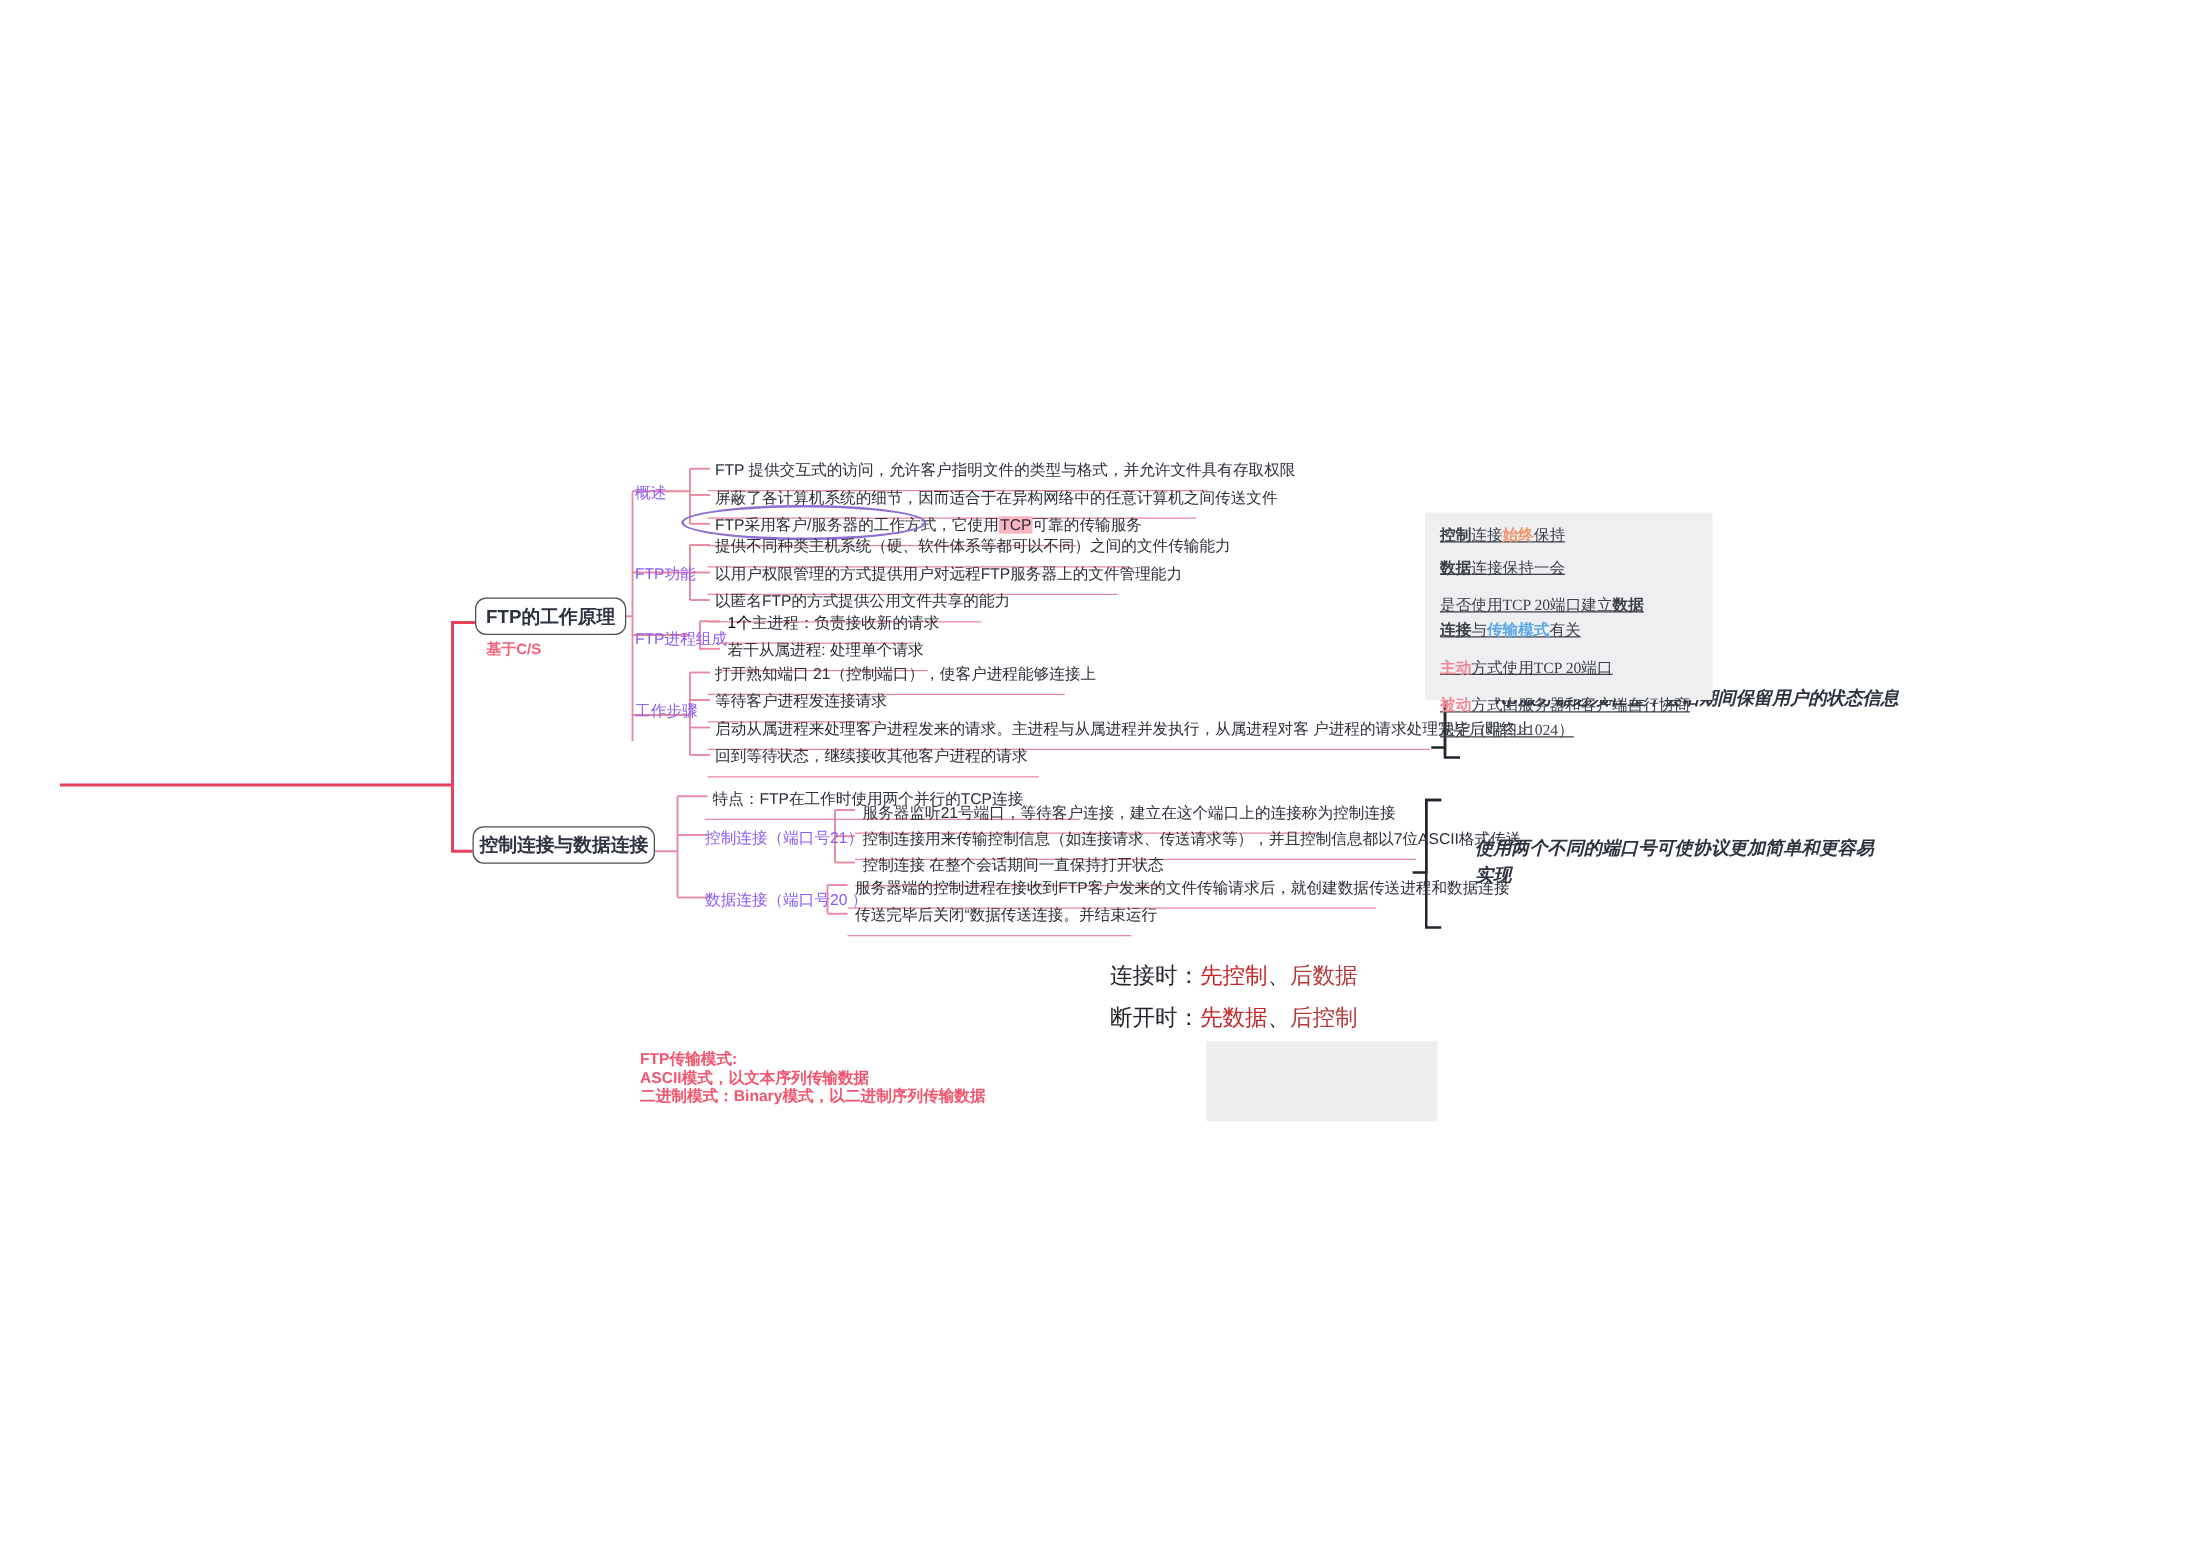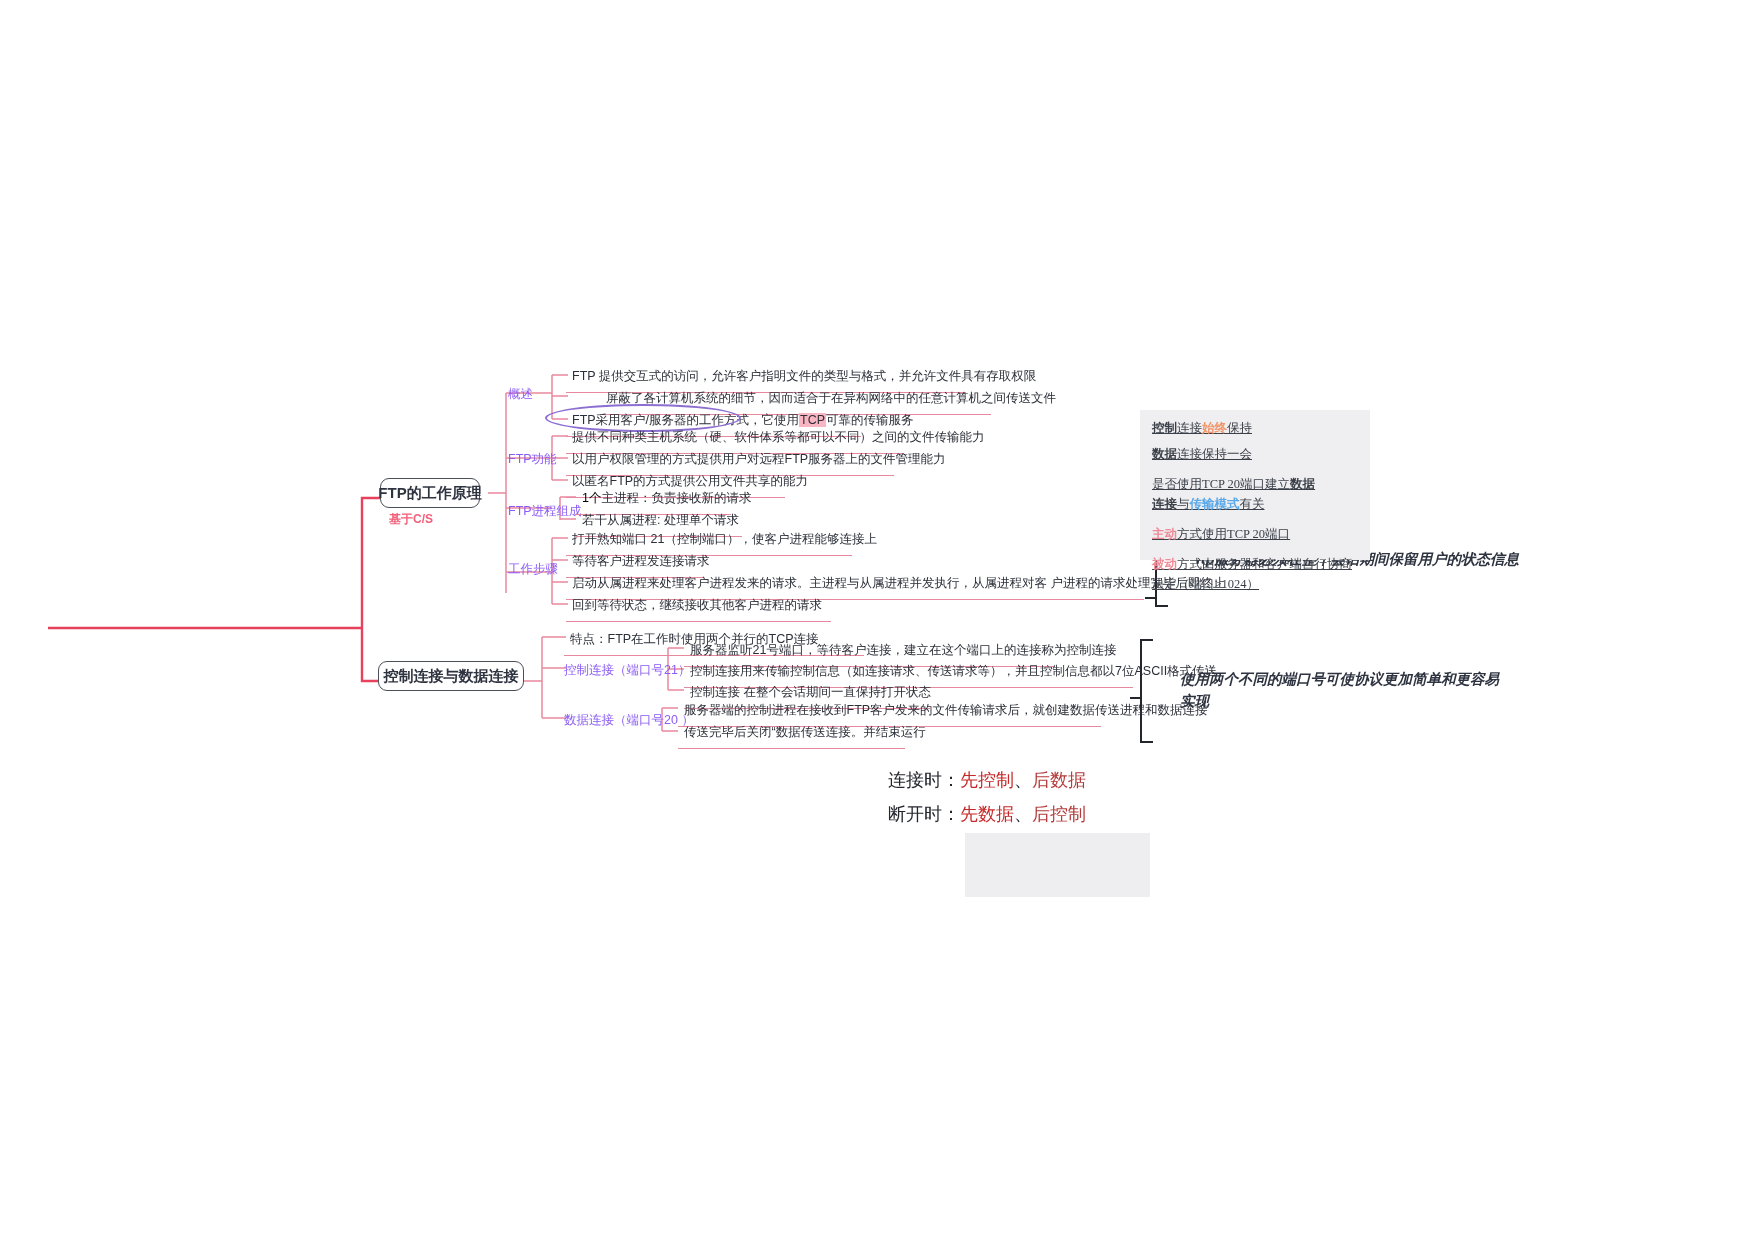--- a/index.html
+++ b/index.html
@@ -25,21 +25,21 @@
     border:1.6px solid #4b4f58;
     border-radius:9px;
     background:#ffffff;
     font-size:15px;font-weight:bold;color:#2e3340;
     display:flex;align-items:center;justify-content:center;
     white-space:nowrap;
     padding:0 12px;
     height:30px;
     box-sizing:border-box;
   }
-  #branch-1{left:380px;top:478px;width:100px;}
+  #branch-1{left:380px;top:478px;width:121px;}
   #branch-2{left:378px;top:661px;width:146px;}
 
   .branch-sub{
     position:absolute;
     font-size:12px;font-weight:bold;color:#f3607a;
     white-space:nowrap;
   }
   #branch-1-sub{left:389px;top:511px;}
 
   
@@ -178,21 +178,21 @@
     <path d="M1153 640 L1141 640 L1141 698 L1130 698" fill="none" stroke="#23262d" stroke-width="2"></path>
     <path d="M1153 640 L1141 640 L1141 742 L1153 742" fill="none" stroke="#23262d" stroke-width="2"></path>
   </svg>
 
 
   <div class="branch-box" id="branch-1">FTP的工作原理</div>
   <div class="branch-sub" id="branch-1-sub">基于C/S</div>
 
   <div class="cat-label" style="left:508px;top:386px;">概述</div>
   <div class="leaf" style="left:566px;top:366px;width:400px;">FTP 提供交互式的访问，允许客户指明文件的类型与格式，并允许文件具有存取权限</div>
-  <div class="leaf" style="left:566px;top:388px;width:391px;margin-left:34px;">屏蔽了各计算机系统的细节，因而适合于在异构网络中的任意计算机之间传送文件</div>
+  <div class="leaf" style="left:566px;top:388px;width:391px;">屏蔽了各计算机系统的细节，因而适合于在异构网络中的任意计算机之间传送文件</div>
   <div class="leaf" style="left:566px;top:410px;width:295px;">
     <span>FTP采用客户/服务器的工作方式，它使用</span><span class="hl-box">TCP</span><span>可靠的传输服务</span>
   </div>
   <div class="ellipse" style="left:545px;top:404px;width:192px;height:24px;"></div>
 
   <div class="cat-label" style="left:508px;top:451px;">FTP功能</div>
   <div class="leaf" style="left:566px;top:427px;width:338px;">提供不同种类主机系统（硬、软件体系等都可以不同）之间的文件传输能力</div>
   <div class="leaf" style="left:566px;top:449px;width:328px;">以用户权限管理的方式提供用户对远程FTP服务器上的文件管理能力</div>
   <div class="leaf" style="left:566px;top:471px;width:219px;">以匿名FTP的方式提供公用文件共享的能力</div>
 
@@ -226,20 +226,25 @@
   <div class="callout" id="callout-2">使用两个不同的端口号可使协议更加简单和更容易实现</div>
 
   <div class="grey-panel">
     <p><span class="b">控制</span><span>连接</span><span class="orange">始终</span><span>保持</span></p>
     <p><span class="b">数据</span><span>连接保持一会</span></p>
     <p class="gap"><span>是否使用TCP 20端口建立</span><span class="b">数据</span><br><span class="b">连接</span><span>与</span><span class="blue">传输模式</span><span>有关</span></p>
     <p class="gap"><span class="pink">主动</span><span>方式使用TCP 20端口</span></p>
     <p class="gap"><span class="pink">被动</span><span>方式由服务器和客户端自行协商决定（端口&gt;1024）</span></p>
   </div>
 
+  <div class="red-note">
+    <div>FTP传输模式:</div>
+    <div>ASCII模式，以文本序列传输数据</div>
+    <div>二进制模式：Binary模式，以二进制序列传输数据</div>
+  </div>
 
   <div class="order-box"></div>
   <div class="order-line" id="order-line-1">
     <span>连接时：</span><span class="r">先控制</span><span>、</span><span class="r2">后数据</span>
   </div>
   <div class="order-line" id="order-line-2">
     <span>断开时：</span><span class="r">先数据</span><span>、</span><span class="r2">后控制</span>
   </div>
 
 </div>

